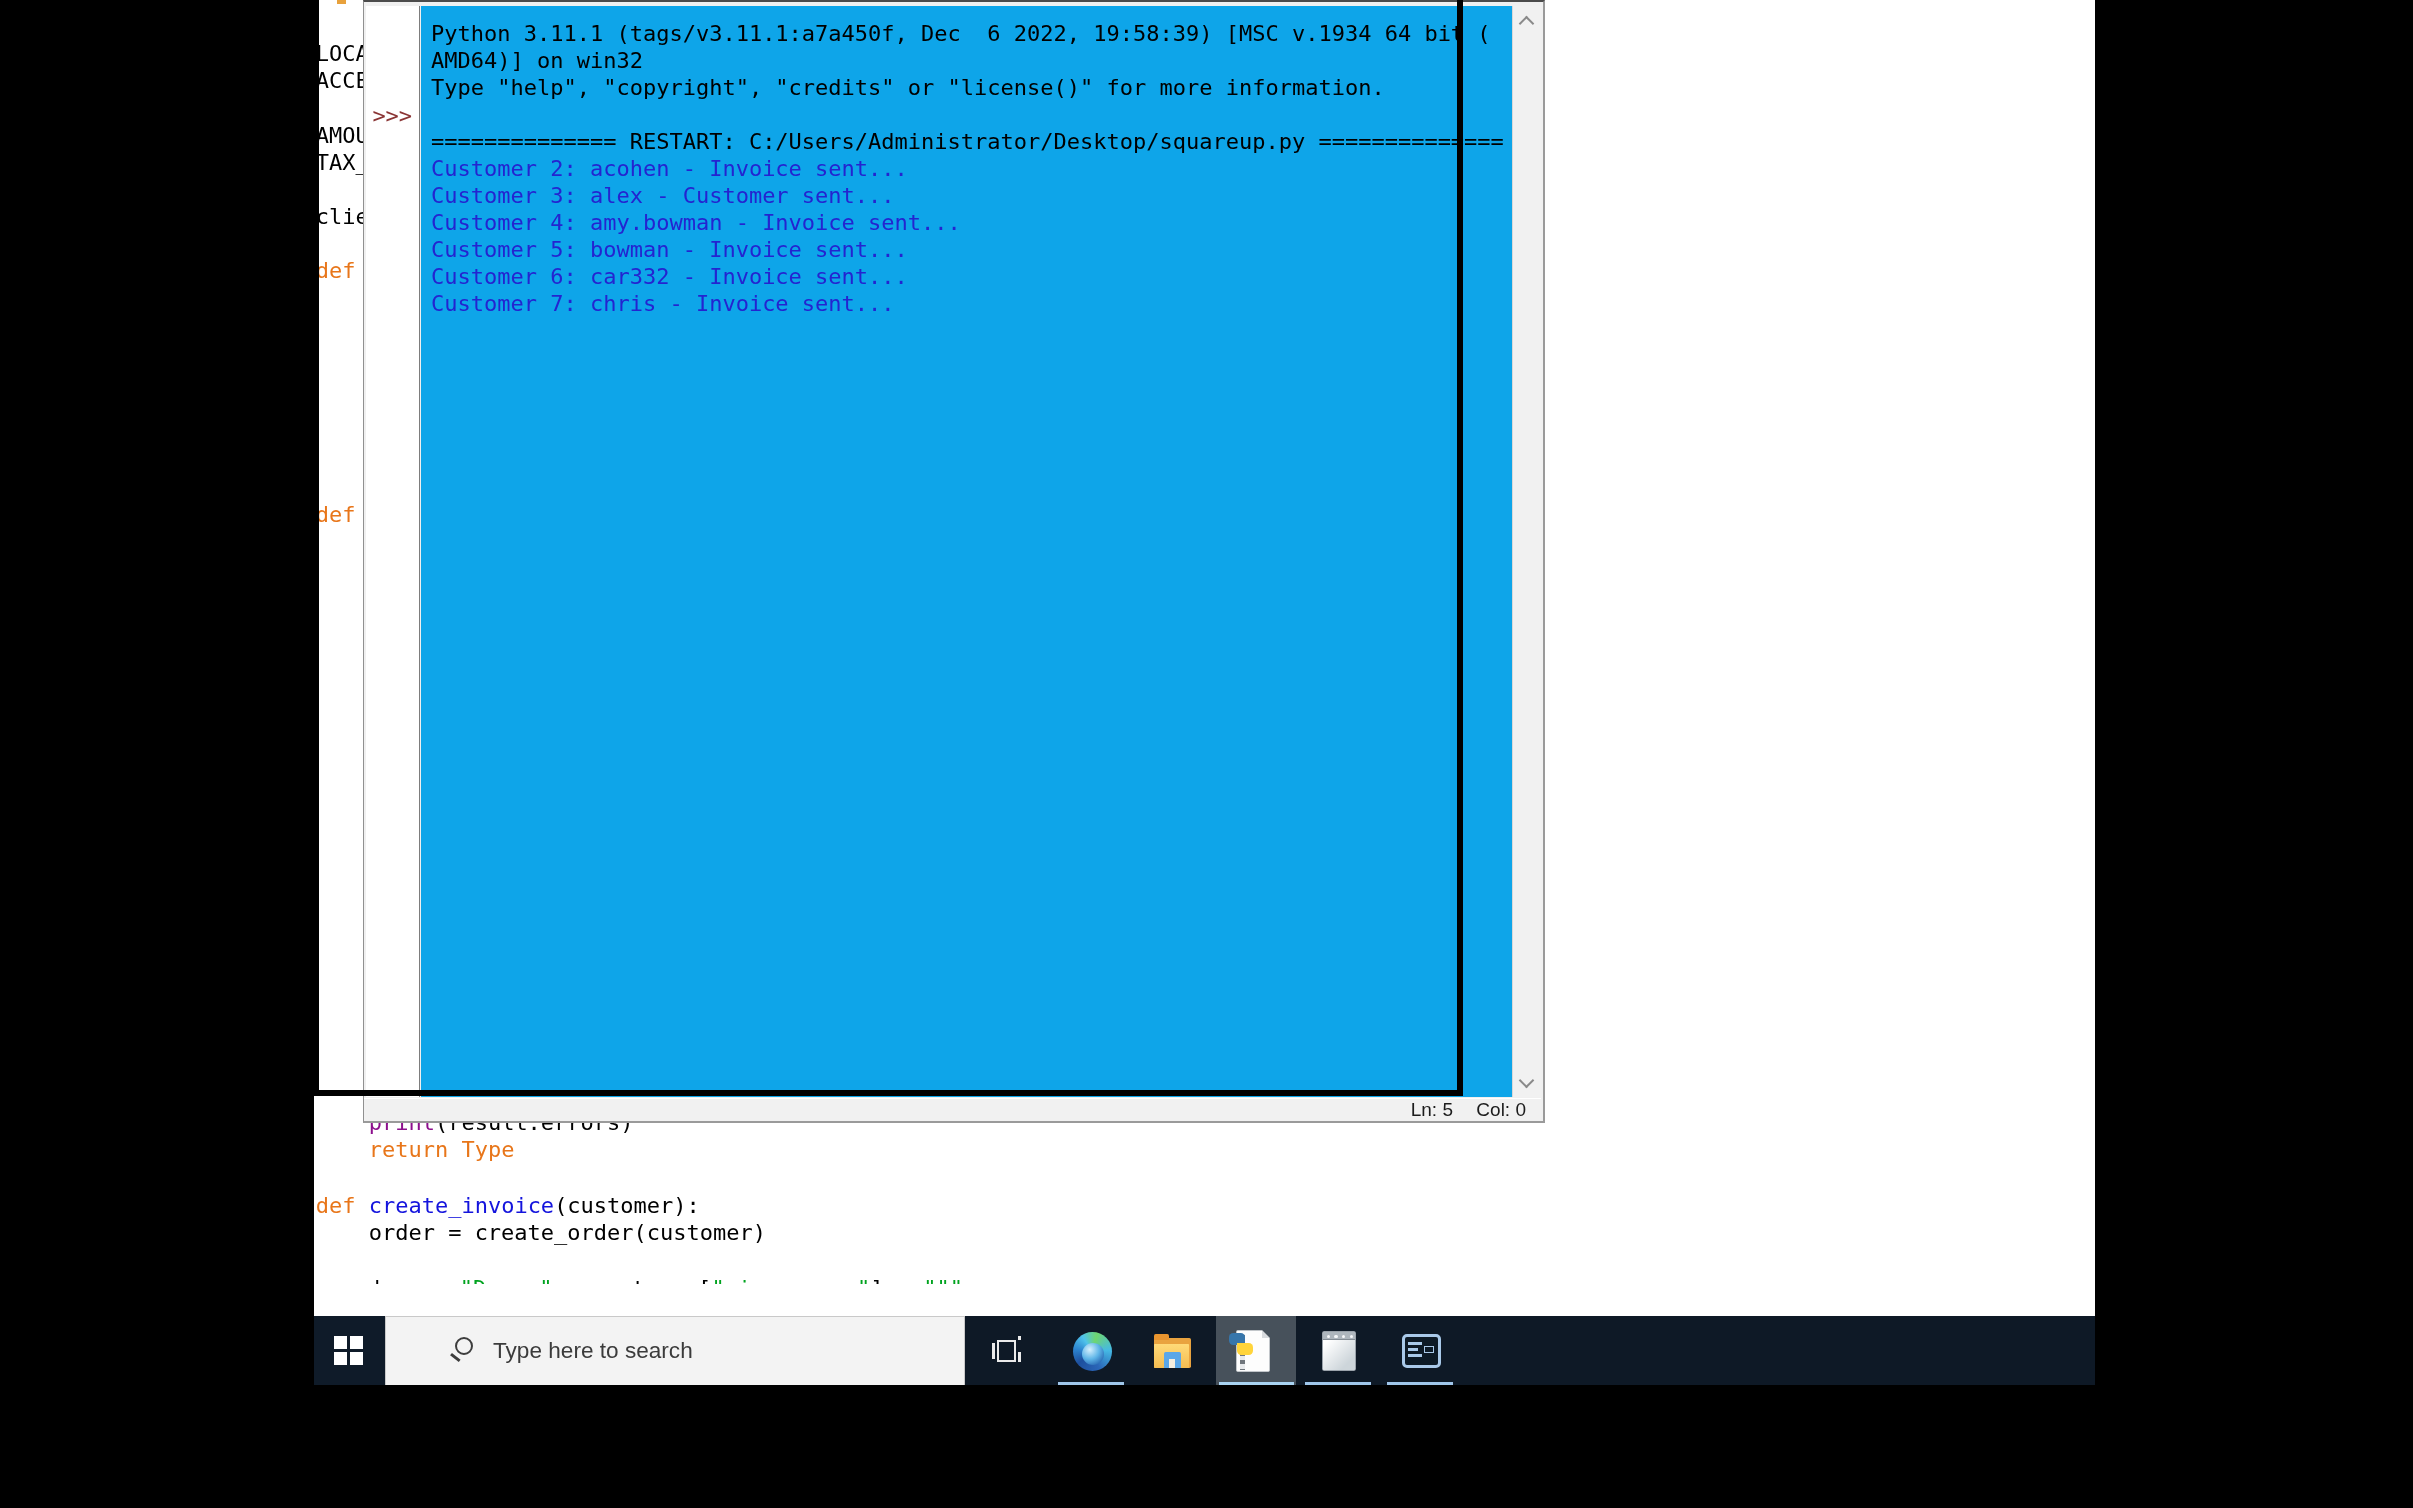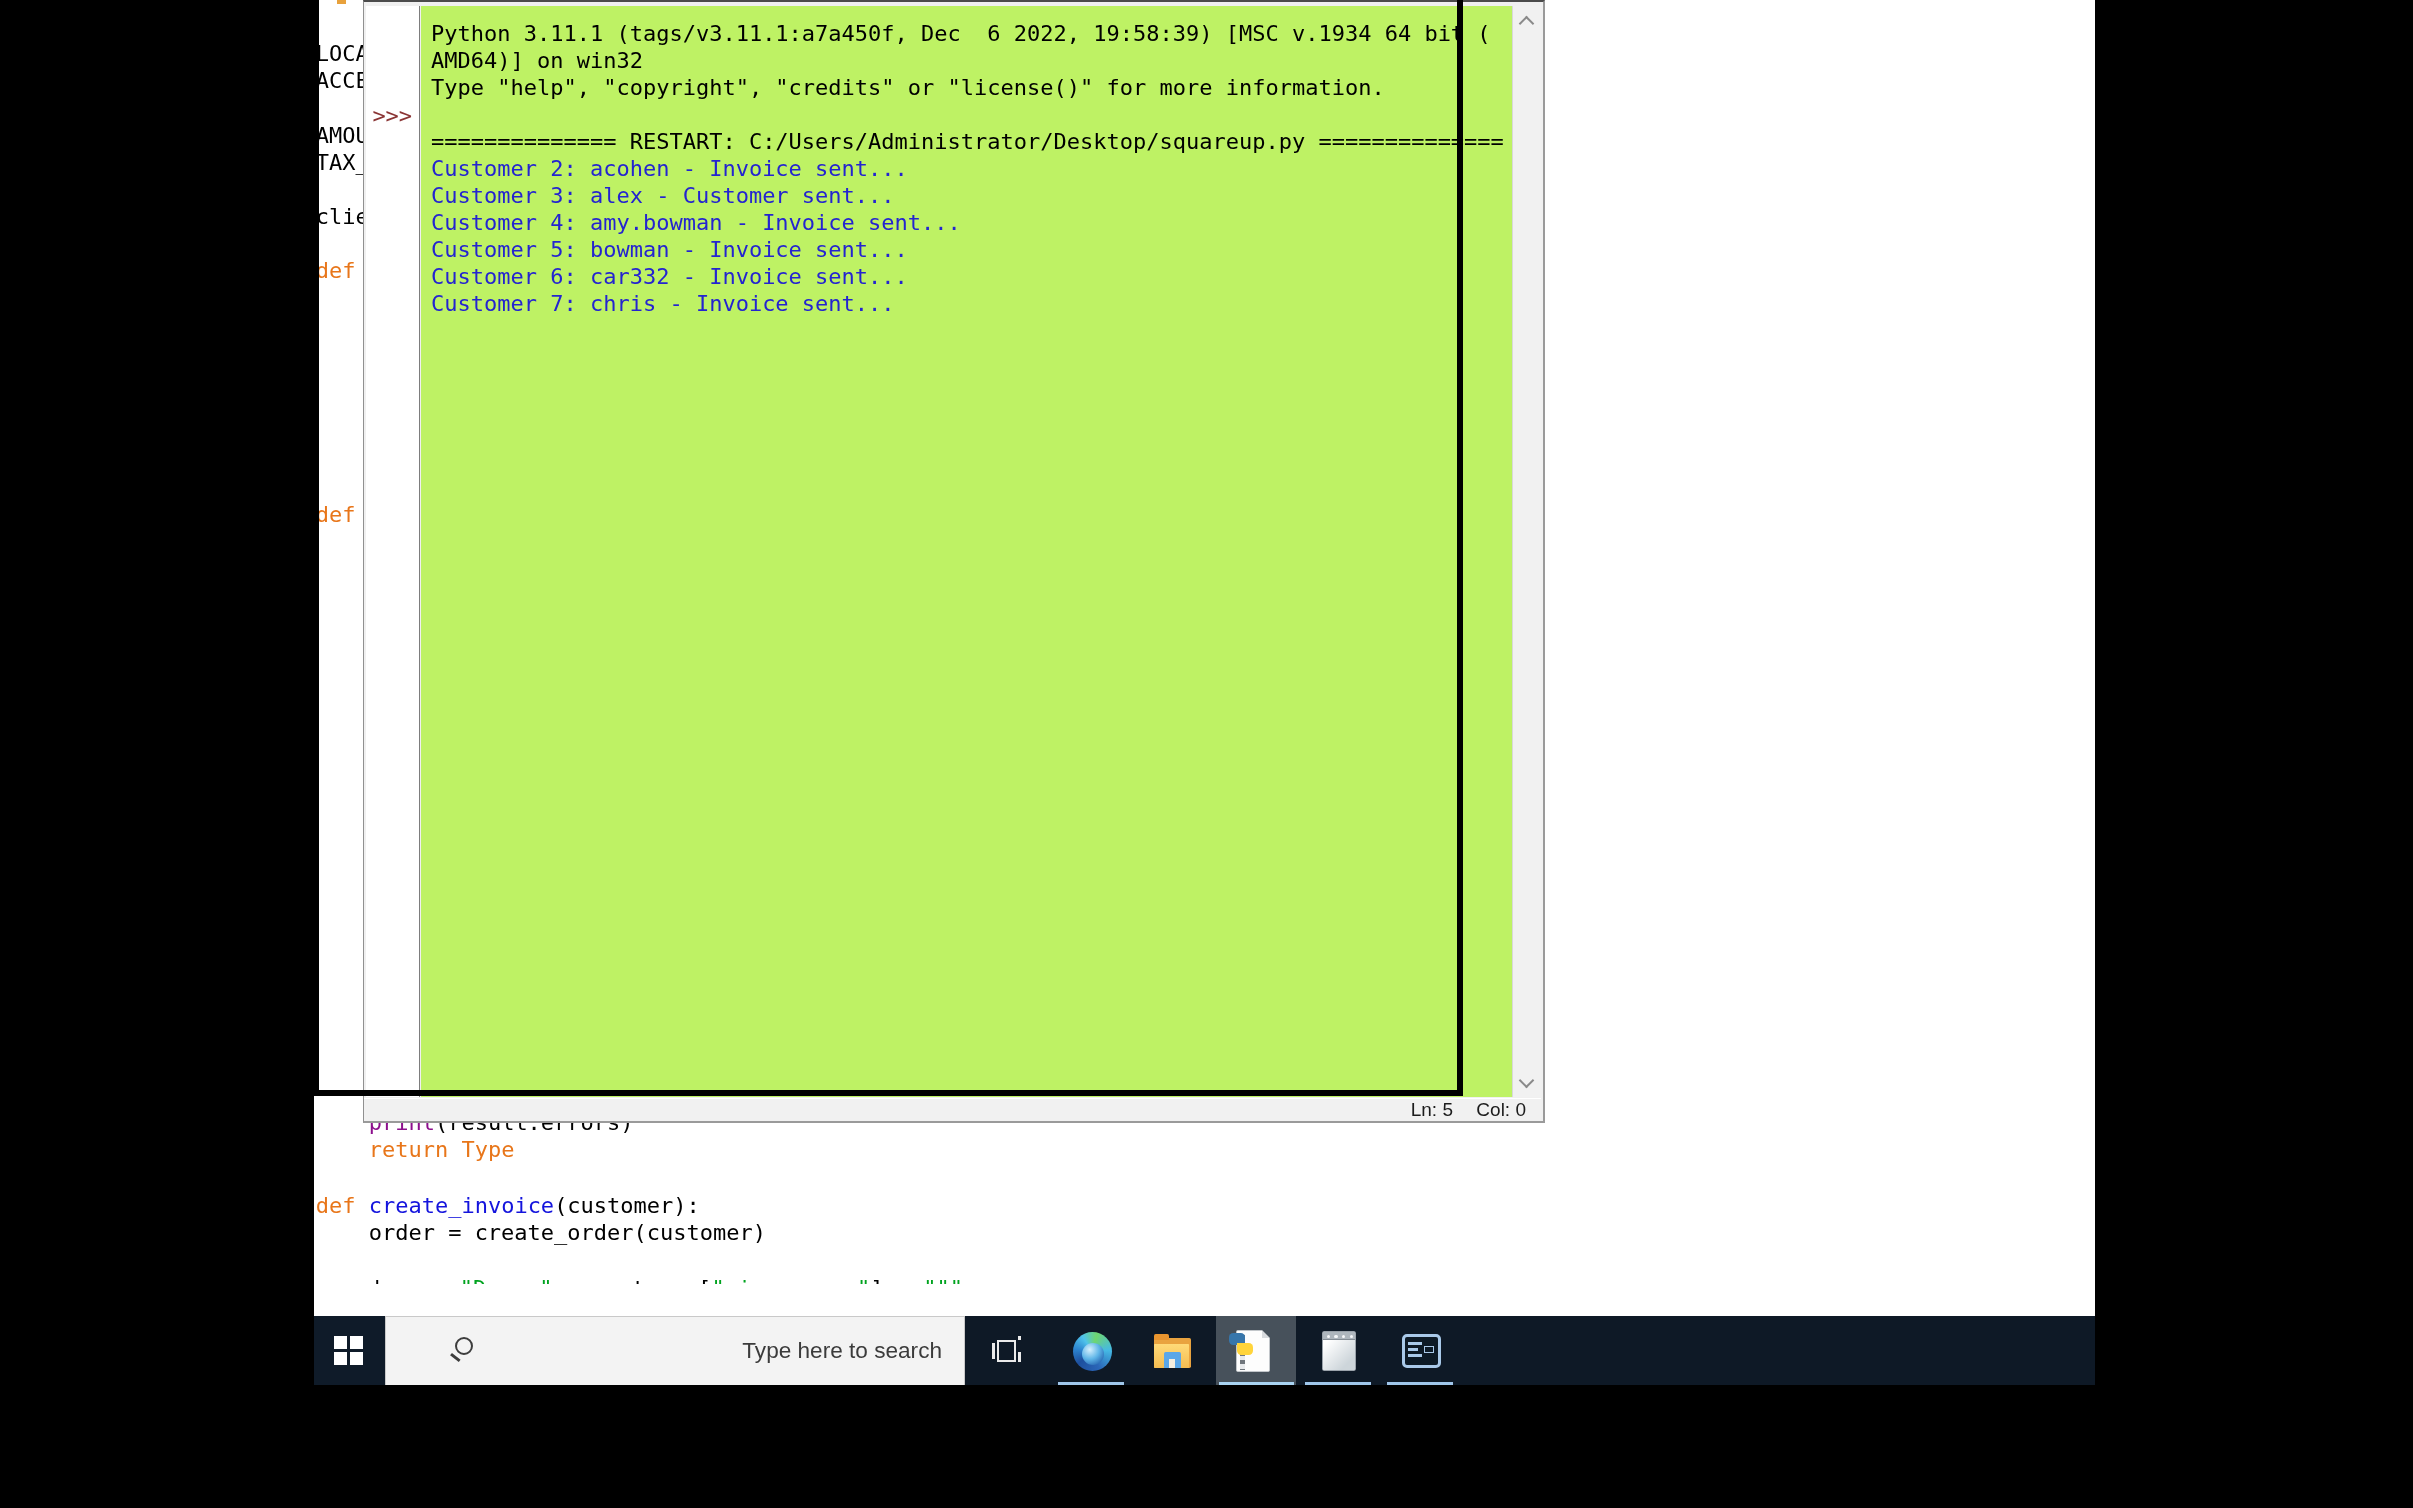--- a/index.html
+++ b/index.html
@@ -19,21 +19,21 @@
   .c-builtin{color:#8d0f8d;}
   .c-str{color:#00a31f;}
   .c-stdout{color:#2424d0;}
   #top-orange-frag{position:absolute;left:22.6px;top:0;width:9.2px;height:4.2px;background:#e8a13c;}
 
   
   #shell{position:absolute;left:49px;top:0;width:1182px;height:1123px;background:#f0f0f0;z-index:10;
          border-top:2.5px solid #4b4b4b;border-left:1.7px solid #909090;border-right:2.5px solid #9a9a9a;border-bottom:2.5px solid #9a9a9a;}
   #shell-sidebar{position:absolute;left:1.7px;top:4.2px;width:54px;height:1091px;background:#ffffff;border-right:1.7px solid #7d7d7d;}
   #shell-prompt{position:absolute;left:6.7px;top:96px;font:22px/27px "DejaVu Sans Mono","Liberation Mono",monospace;color:#8a3434;}
-  #shell-textarea{position:absolute;left:57px;top:4.2px;width:1091px;height:1091px;background:#bef264;overflow:hidden;padding:14.2px 0 0 10px;}
+  #shell-textarea{position:absolute;left:57px;top:4.2px;width:1091px;height:1091px;background:#0ea5e9;overflow:hidden;padding:14.2px 0 0 10px;}
   #shell-textarea .shline{white-space:pre;font:22px/27px "DejaVu Sans Mono","Liberation Mono",monospace;height:27px;}
   #shell-scrollbar{position:absolute;left:1148px;top:4.2px;width:28.5px;height:1091px;background:#f1f1f1;border-left:0.8px solid #d8d8d8;}
   .chev{position:absolute;left:8.4px;width:11px;height:11px;border-left:2.5px solid #8a8a8a;border-top:2.5px solid #8a8a8a;}
   .chev.up{top:11.7px;transform:rotate(45deg);}
   .chev.down{bottom:11.7px;transform:rotate(225deg);}
   #shell-statusbar{position:absolute;left:0px;top:1096px;width:1177px;height:22px;background:#f1f1f1;border-top:0.8px solid #ffffff;}
   .statustext{position:absolute;top:0.8px;font:19px/20px "Liberation Sans","DejaVu Sans",sans-serif;color:#1c1c1c;}
   #status-ln{right:88px;}
   #status-col{right:15px;}
 
@@ -43,21 +43,21 @@
 
   
   #taskbar{position:absolute;left:0;top:1316px;width:1781px;height:70px;background:#0e1926;z-index:40;}
   #start-button{position:absolute;left:0;top:0;width:71px;height:70px;background:#0f1b29;}
   #win-logo{position:absolute;left:20px;top:20px;width:30px;height:30px;display:grid;grid-template-columns:13.4px 13.4px;grid-template-rows:13.4px 13.4px;gap:2.5px;}
   #win-logo span{background:#fff;}
   #search-box{position:absolute;left:71px;top:0;width:580px;height:70px;background:#f3f3f3;border:0.8px solid #c9c9c9;}
   #search-glyph{position:absolute;left:69px;top:20px;width:18.4px;height:18.4px;border:2.5px solid #3d3d3d;border-radius:50%;}
   #search-glyph::after{content:"";position:absolute;left:-7.5px;top:17px;width:11px;height:2.5px;background:#3d3d3d;transform:rotate(38deg);}
   #search-input{position:absolute;left:105px;top:0;width:453px;height:68px;border:0;outline:0;background:transparent;
-                font:22.6px "Liberation Sans","DejaVu Sans",sans-serif;color:#3b3b3b;text-align:right;}
+                font:22.6px "Liberation Sans","DejaVu Sans",sans-serif;color:#3b3b3b;}
   #search-input::placeholder{color:#3b3b3b;opacity:1;}
   .tb-btn{position:absolute;top:0;width:80px;height:70px;}
   .tb-btn.active{background:#47515b;}
   .runline{position:absolute;left:6.7px;right:6.7px;bottom:0;height:4.2px;background:#9fc6ea;}
   .tb-btn.active .runline{background:#a9d3f2;left:2.5px;right:2.5px;}
 
   
   .tv{position:absolute;left:26px;top:21px;width:28.5px;height:28.5px;}
   .tv .mid{position:absolute;left:5px;top:2.5px;width:19px;height:22.6px;border:2.5px solid #eaeaea;}
   .tv .bar1{position:absolute;left:0;top:5.9px;width:2.5px;height:16px;background:#eaeaea;}

